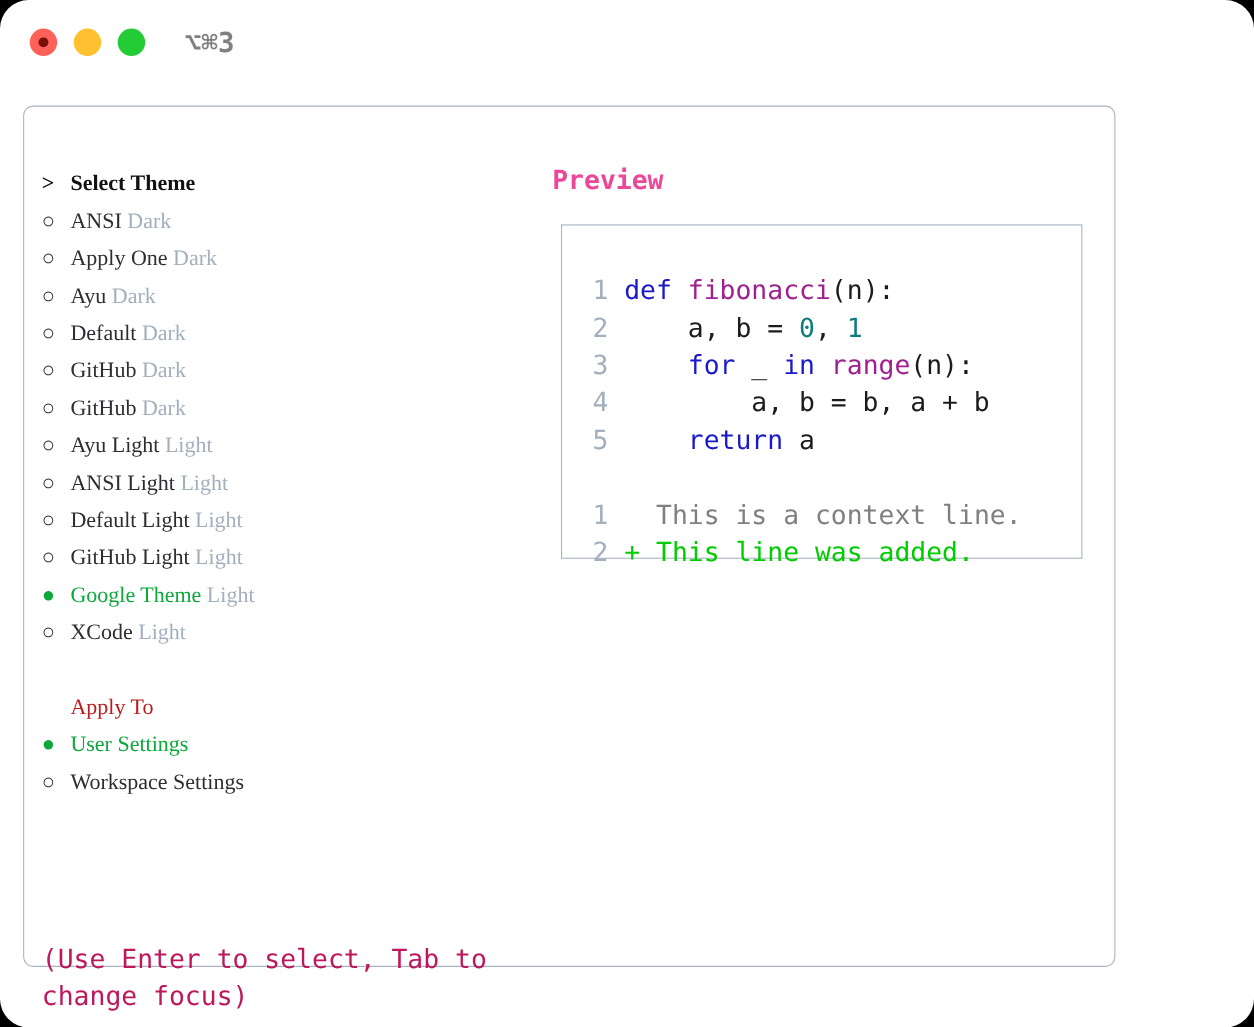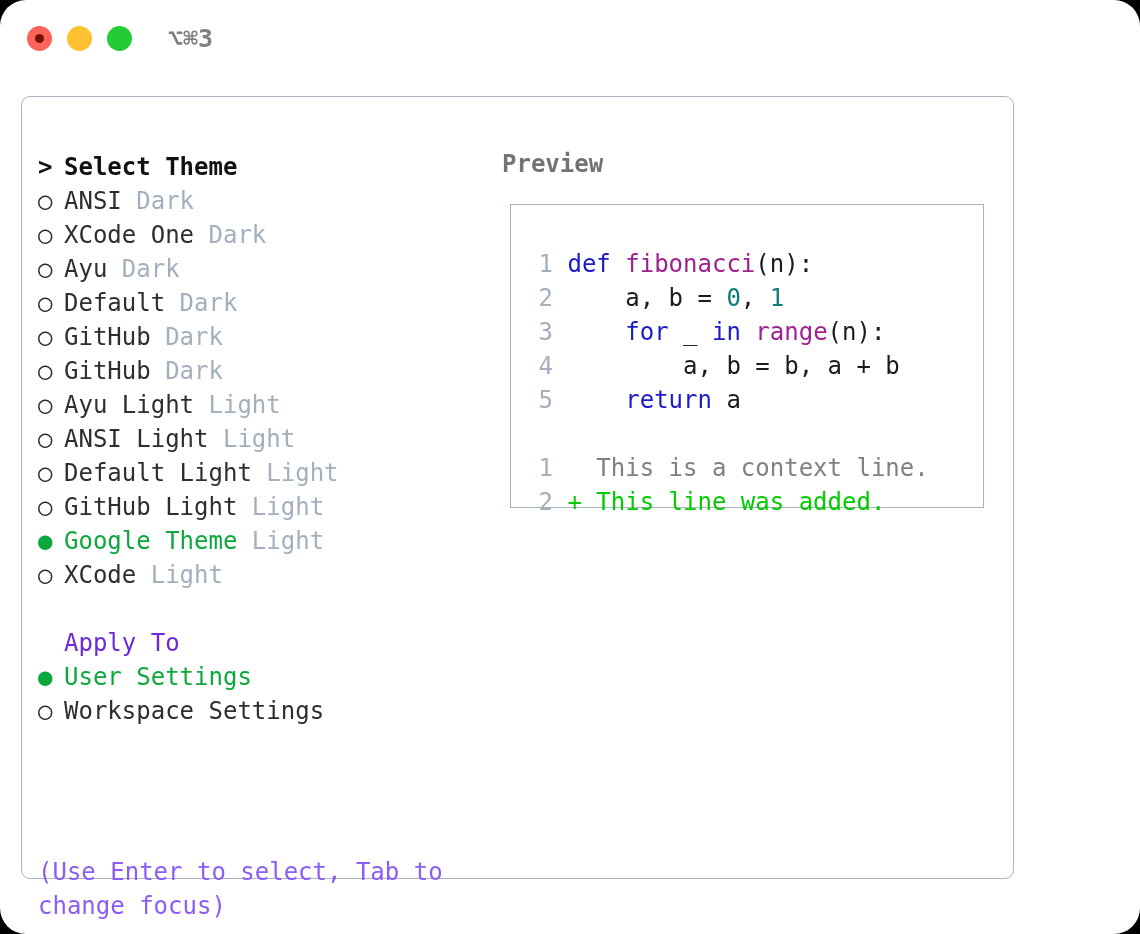--- a/index.html
+++ b/index.html
@@ -77,23 +77,24 @@
   
   #left-col {
     position: absolute;
     left: 16px;
     top: 53px;
     width: 450px;
   }
   .row {
     height: 34px;
     line-height: 34px;
-    font-size: 24px;
+    font-size: 20px;
     white-space: pre;
     color: #2d2d33;
+    font-family: Liberation Serif, serif;
   }
   .hdr {
     font-weight: bold;
     color: #111114;
   }
   .marker {
     display: inline-block;
     width: 26px;
     white-space: pre;
   }
@@ -101,43 +102,43 @@
     color: #a4afbe;
   }
   .sel {
     color: #0ca83c;
   }
   .sel .tag {
     color: #a4afbe;
   }
   .plain-hdr {
     font-weight: normal;
-    color: #6d28d9;
+    color: #b91c1c;
   }
   .spacer { height: 34px; }
 
   #hint {
     position: absolute;
     left: 16px;
     top: 758px;
     width: 420px;
     font-size: 24px;
     line-height: 34px;
-    color: #8b5cf6;
+    color: #be185d;
     white-space: pre-wrap;
   }
 
   
   #preview-title {
     position: absolute;
     left: 480px;
     top: 53px;
     font-size: 24px;
     font-weight: bold;
-    color: #737373;
+    color: #ec4899;
     white-space: pre;
   }
   #code-box {
     position: absolute;
     left: 488px;
     top: 107px;
     width: 474px;
     height: 304px;
     border: 1.6px solid #a8b4c2;
     box-sizing: border-box;
@@ -185,21 +186,21 @@
   </div>
 
   <div id="panel">
 
     <div id="left-col">
 
       <div class="row hdr"><span class="marker">&gt;</span><span>Select Theme</span></div>
 
       <div id="theme-list">
           <div class="row"><span class="marker">○</span><span>ANSI</span><span> </span><span class="tag">Dark</span></div>
-          <div class="row"><span class="marker">○</span><span>XCode One</span><span> </span><span class="tag">Dark</span></div>
+          <div class="row"><span class="marker">○</span><span>Apply One</span><span> </span><span class="tag">Dark</span></div>
           <div class="row"><span class="marker">○</span><span>Ayu</span><span> </span><span class="tag">Dark</span></div>
           <div class="row"><span class="marker">○</span><span>Default</span><span> </span><span class="tag">Dark</span></div>
           <div class="row"><span class="marker">○</span><span>GitHub</span><span> </span><span class="tag">Dark</span></div>
           <div class="row"><span class="marker">○</span><span>GitHub</span><span> </span><span class="tag">Dark</span></div>
           <div class="row"><span class="marker">○</span><span>Ayu Light</span><span> </span><span class="tag">Light</span></div>
           <div class="row"><span class="marker">○</span><span>ANSI Light</span><span> </span><span class="tag">Light</span></div>
           <div class="row"><span class="marker">○</span><span>Default Light</span><span> </span><span class="tag">Light</span></div>
           <div class="row"><span class="marker">○</span><span>GitHub Light</span><span> </span><span class="tag">Light</span></div>
           <div class="row sel"><span class="marker">●</span><span>Google Theme</span><span> </span><span class="tag">Light</span></div>
           <div class="row"><span class="marker">○</span><span>XCode</span><span> </span><span class="tag">Light</span></div>

